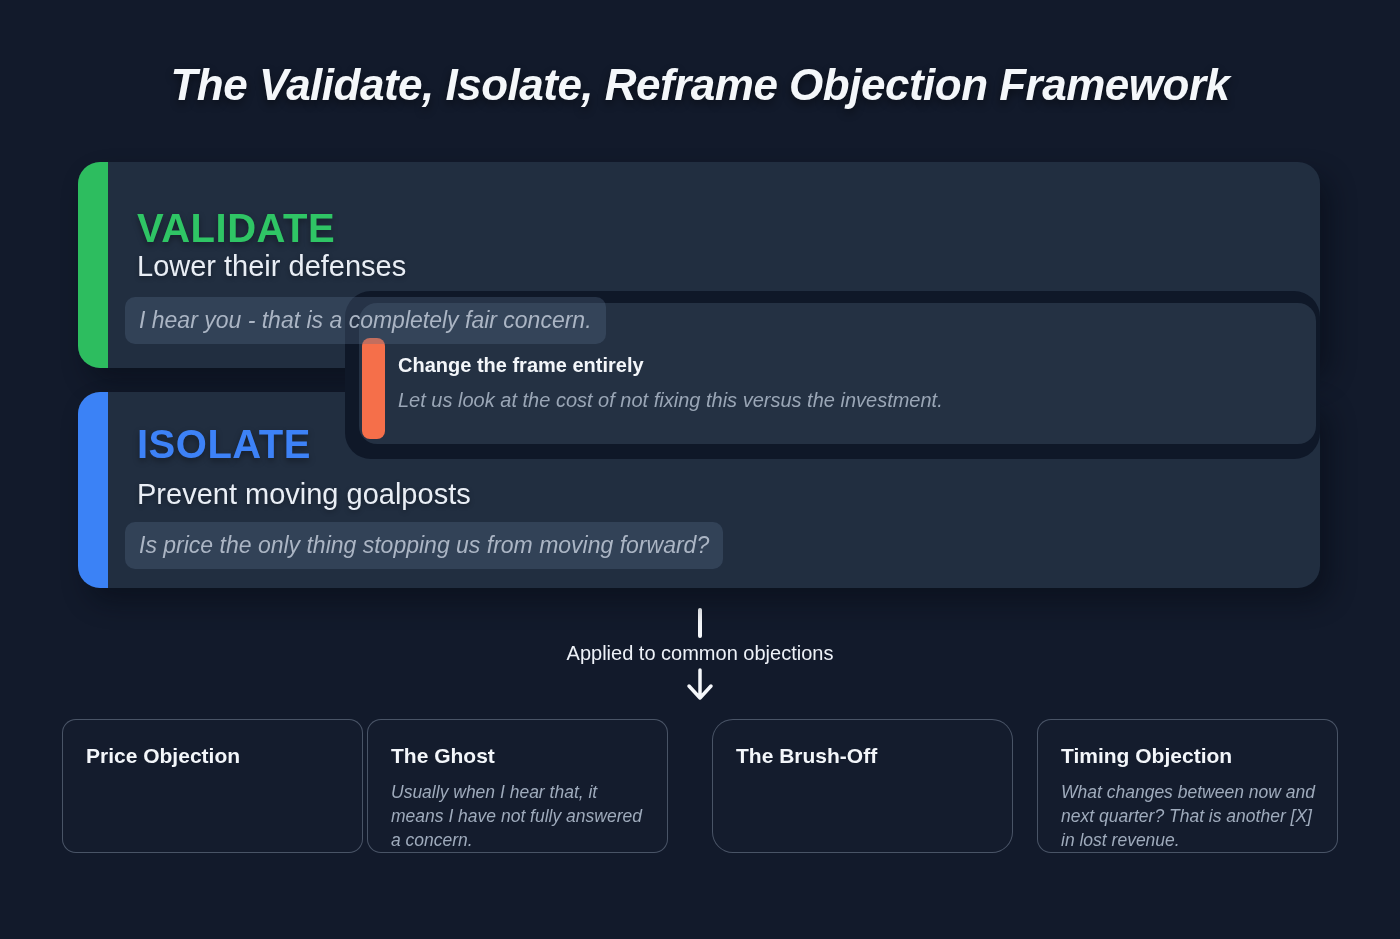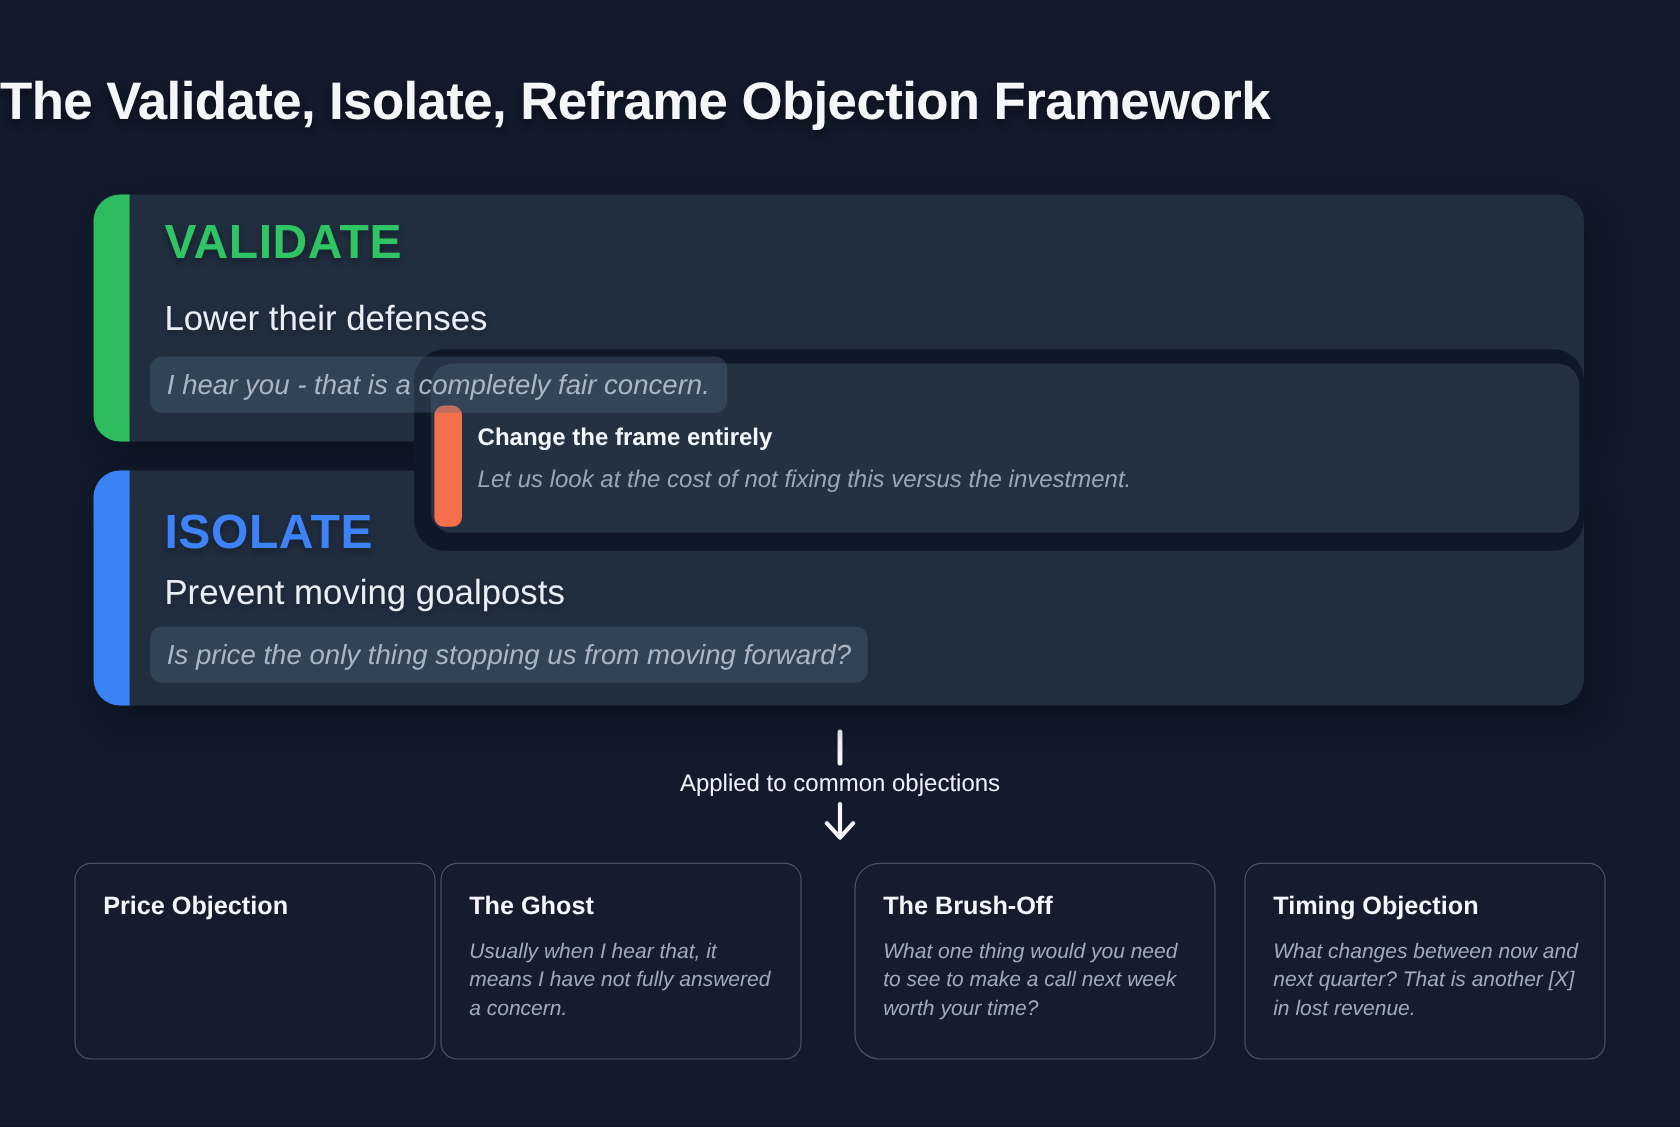--- a/index.html
+++ b/index.html
@@ -2,23 +2,24 @@
 <html><head>
 <meta charset="utf-8">
 <style>
   html,body{margin:0;padding:0;background:#0d1422;}
   .canvas{
     position:relative;width:1400px;height:939px;overflow:hidden;
     background:#121a2b;
     font-family:"Liberation Sans","DejaVu Sans",sans-serif;
   }
   .page-title{
-    position:absolute;left:0;top:60px;width:1400px;text-align:left;
+    position:absolute;left:0;top:60px;width:1400px;text-align:center;
     font-size:44px;font-weight:700;color:#f4f7fa;letter-spacing:-0.5px;
     text-shadow:0 4px 8px rgba(0,0,0,0.45);
+    font-style:italic;
   }
   .step-card{
     position:absolute;border-radius:22px;background:#212e40;
     box-shadow:10px 14px 26px rgba(4,9,18,0.45);
   }
   .accent-bar{
     position:absolute;left:0;top:0;bottom:0;width:30px;
     border-radius:22px 0 0 22px;
   }
   .step-heading{
@@ -59,39 +60,39 @@
     position:absolute;left:698px;top:608px;width:4px;height:30px;
     background:#f5f7fa;border-radius:2px;
   }
   .connector-label{
     position:absolute;left:0;top:642px;width:1400px;text-align:center;
     font-size:20px;color:#eef2f8;
   }
   .down-arrow{position:absolute;left:685px;top:668px;}
   
   .obj-card{
-    position:absolute;top:719px;width:301px;height:164px;box-sizing:border-box;
+    position:absolute;top:719px;width:301px;height:134px;box-sizing:border-box;
     border:1.5px solid rgba(148,163,184,0.42);border-radius:14px;
     background:rgba(255,255,255,0.012);padding:24px 22px 0 23px;
   }
   .obj-title{font-size:21px;font-weight:700;color:#f3f6fa;}
   .obj-quote{
     margin-top:13px;font-size:17.5px;font-style:italic;color:#9fabbc;line-height:1.37;
   }
 </style>
 </head>
 <body>
 
 <div class="canvas">
 
   <div class="page-title">The Validate, Isolate, Reframe Objection Framework</div>
 
   <div class="step-card" style="left:78px;top:162px;width:1242px;height:206px;z-index:1;">
     <div class="accent-bar" style="background: rgb(45, 189, 95);"></div>
-    <div class="step-heading" style="top: 18px; color: rgb(47, 197, 101);">VALIDATE</div>
+    <div class="step-heading" style="top: 44px; color: rgb(47, 197, 101);">VALIDATE</div>
     <div class="step-subtitle" style="top:88px;">Lower their defenses</div>
   </div>
 
   <div class="step-card" style="left:78px;top:392px;width:1242px;height:196px;z-index:1;">
     <div class="accent-bar" style="background: rgb(59, 130, 246);"></div>
     <div class="step-heading" style="top: 30px; color: rgb(61, 130, 247);">ISOLATE</div>
     <div class="step-subtitle" style="top:86px;">Prevent moving goalposts</div>
     <div class="quote-band" style="left:47px;top:130px;">Is price the only thing stopping us from moving forward?</div>
   </div>
 
@@ -114,20 +115,19 @@
 
   <div class="obj-card" style="left:62px;">
     <div class="obj-title">Price Objection</div>
   </div>
   <div class="obj-card" style="left:367px;">
     <div class="obj-title">The Ghost</div>
     <div class="obj-quote">Usually when I hear that, it means I have not fully answered a concern.</div>
   </div>
   <div class="obj-card" style="left:712px;border-radius:21px;">
     <div class="obj-title">The Brush-Off</div>
-    <div class="obj-quote">What one thing would you need to see to make a call next week worth your time?</div>
   </div>
   <div class="obj-card" style="left:1037px;">
     <div class="obj-title">Timing Objection</div>
     <div class="obj-quote">What changes between now and next quarter? That is another [X] in lost revenue.</div>
   </div>
 
 </div>
 
 </body></html>

